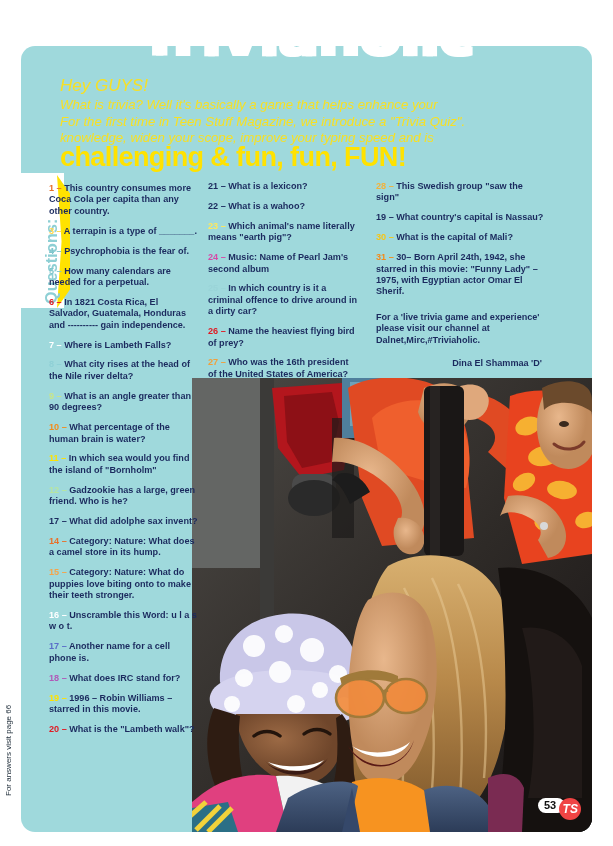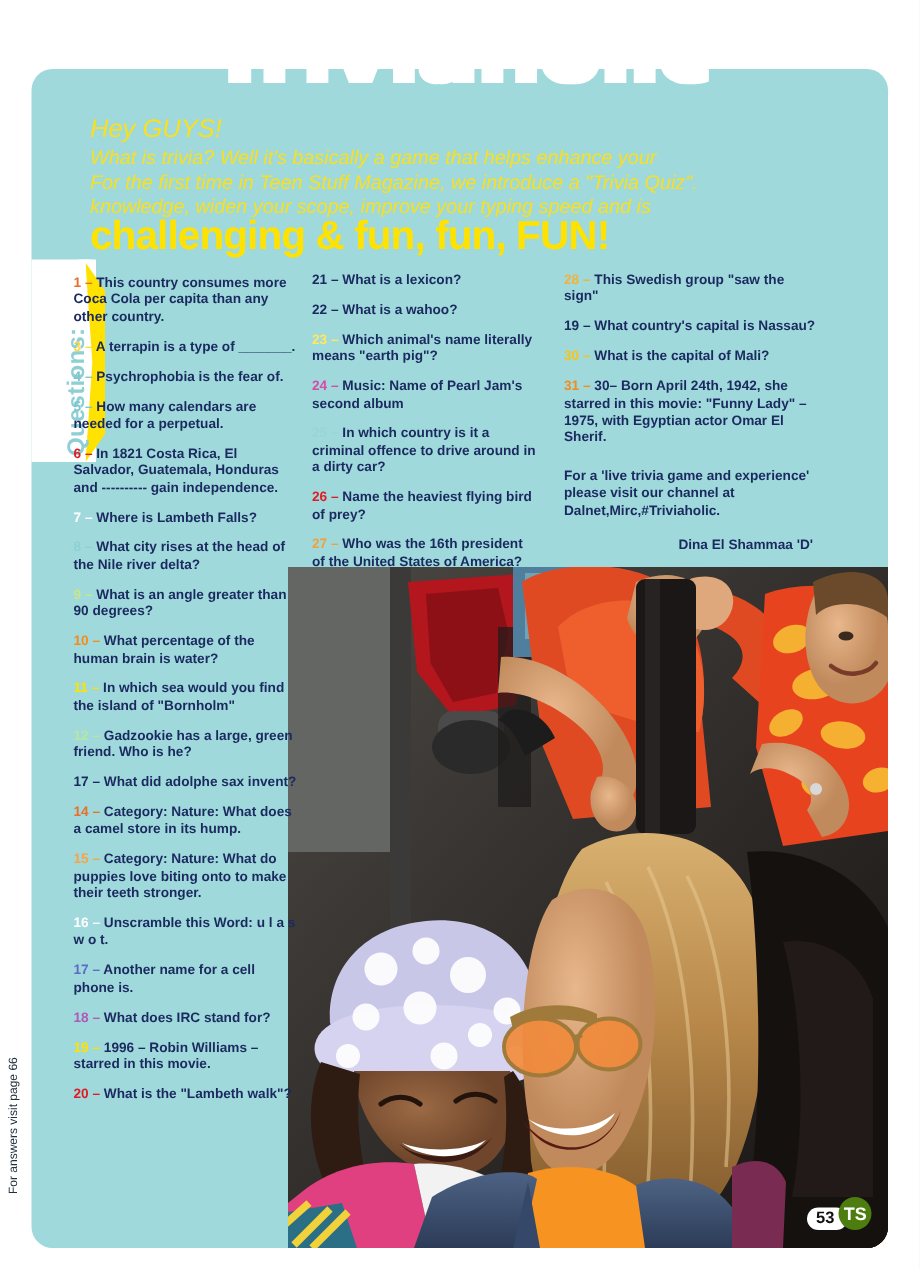--- a/index.html
+++ b/index.html
@@ -149,39 +149,40 @@
     margin-top:120px;
     font-size:8px;
     color:#23313d;
     white-space:nowrap;
   }
   
   .page-badge{
     position:absolute;
     left:538px; top:798px;
     display:flex;
-    align-items:flex-end;
+    align-items:flex-start;
     z-index:9;
   }
   .page-num{
     background:#ffffff;
     color:#111111;
     font-size:11px;
     font-weight:bold;
     border-radius:9px;
     padding:1px 9px 1px 6px;
     line-height:13px;
   }
   .ts-logo{
     width:22px;height:22px;
     border-radius:50%;
-    background:#4d7c0f;
+    background:#ef4444;
     color:#ffffff;
     font-size:12px;
     font-weight:bold;
+    font-style:italic;
     display:flex;
     align-items:center;
     justify-content:center;
     margin-left:-6px;
   }
 </style>
 </head>
 <body>
 
 <div id="page">

